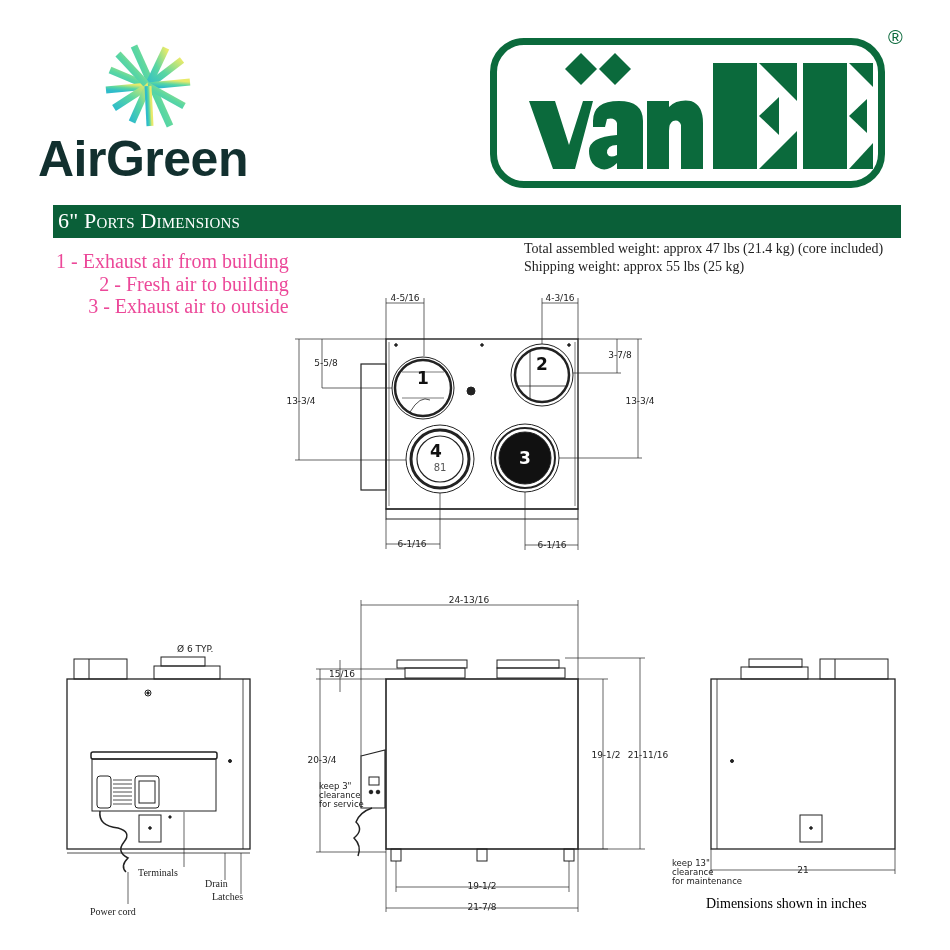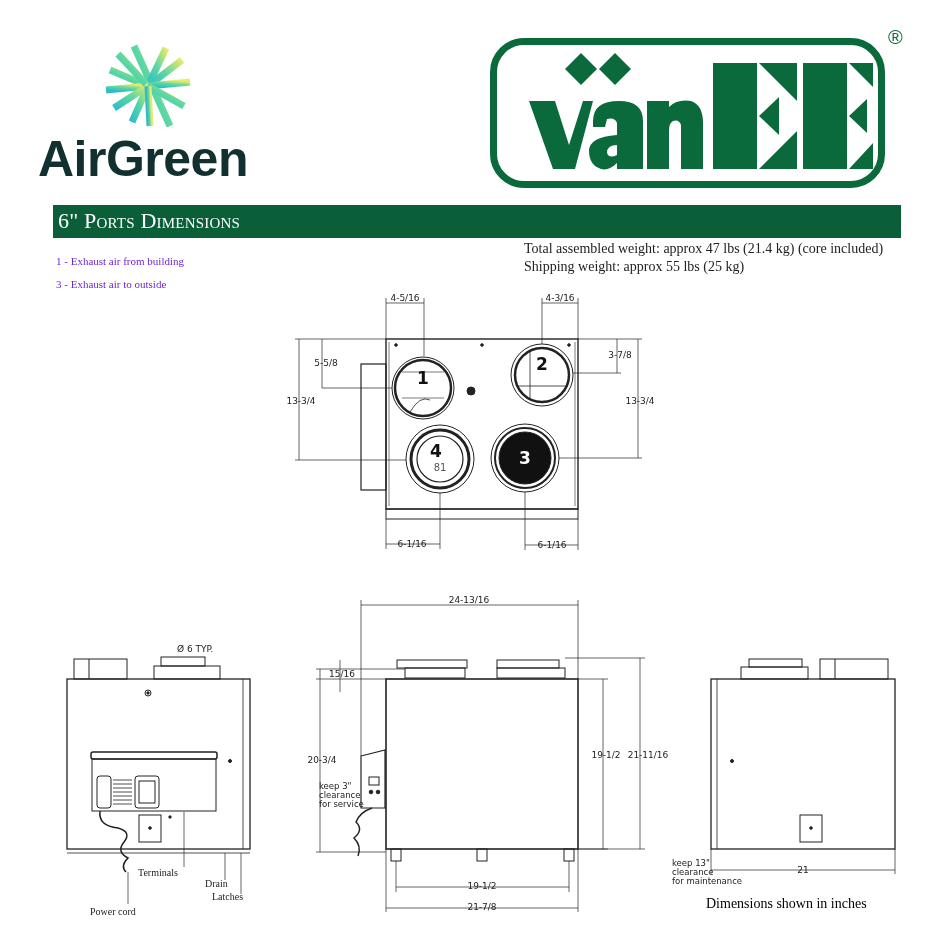--- a/index.html
+++ b/index.html
@@ -23,21 +23,21 @@
     #vanee-reg { left: 888px; top: 26px; font-family: "Liberation Sans", sans-serif;
       font-size: 20px; color: #0b6a3c; }
 
     
     #title-bar { left: 53px; top: 205px; width: 848px; height: 33px; background: #0a5f38; }
     #title-text { left: 58px; top: 208px; color: #ffffff; font-size: 22px;
       font-family: "Liberation Serif", serif; font-variant: small-caps; letter-spacing: 0.2px; }
 
     
     #port-legend { left: 56px; top: 250px; }
-    .legend-item { font-size: 11px; line-height: 22.5px; color: #6d28d9; white-space: nowrap; }
+    .legend-item { font-size: 20px; line-height: 22.5px; color: #ec4899; white-space: nowrap; text-align: right; }
 
     
     #weights { left: 524px; top: 240px; text-align: left; }
     .weight-line { font-size: 14px; line-height: 18px; color: #222; white-space: nowrap; }
 
     
     #drawing { left: 0; top: 0; width: 950px; height: 950px; }
     .dim { font-family: "DejaVu Sans", sans-serif; font-size: 9px; fill: #222; }
     .note { font-family: "DejaVu Sans", sans-serif; font-size: 8.5px; fill: #222; }
     .callout { font-family: "Liberation Serif", serif; font-size: 10px; fill: #222; }
@@ -99,20 +99,21 @@
     </g>
   </svg>
 </div>
 <div id="vanee-reg" class="abs">®</div>
 
 <div id="title-bar" class="abs"></div>
 <div id="title-text" class="abs">6" Ports Dimensions</div>
 
 <div id="port-legend" class="abs">
   <div class="legend-item">1 - Exhaust air from building</div>
+  <div class="legend-item">2 - Fresh air to building</div>
   <div class="legend-item">3 - Exhaust air to outside</div>
 </div>
 
 <div id="weights" class="abs">
   <div class="weight-line">Total assembled weight: approx 47 lbs (21.4 kg) (core included)</div>
   <div class="weight-line">Shipping weight: approx 55 lbs (25 kg)</div>
 </div>
 
 <svg id="drawing" class="abs" viewBox="0 0 950 950">
   <defs>

